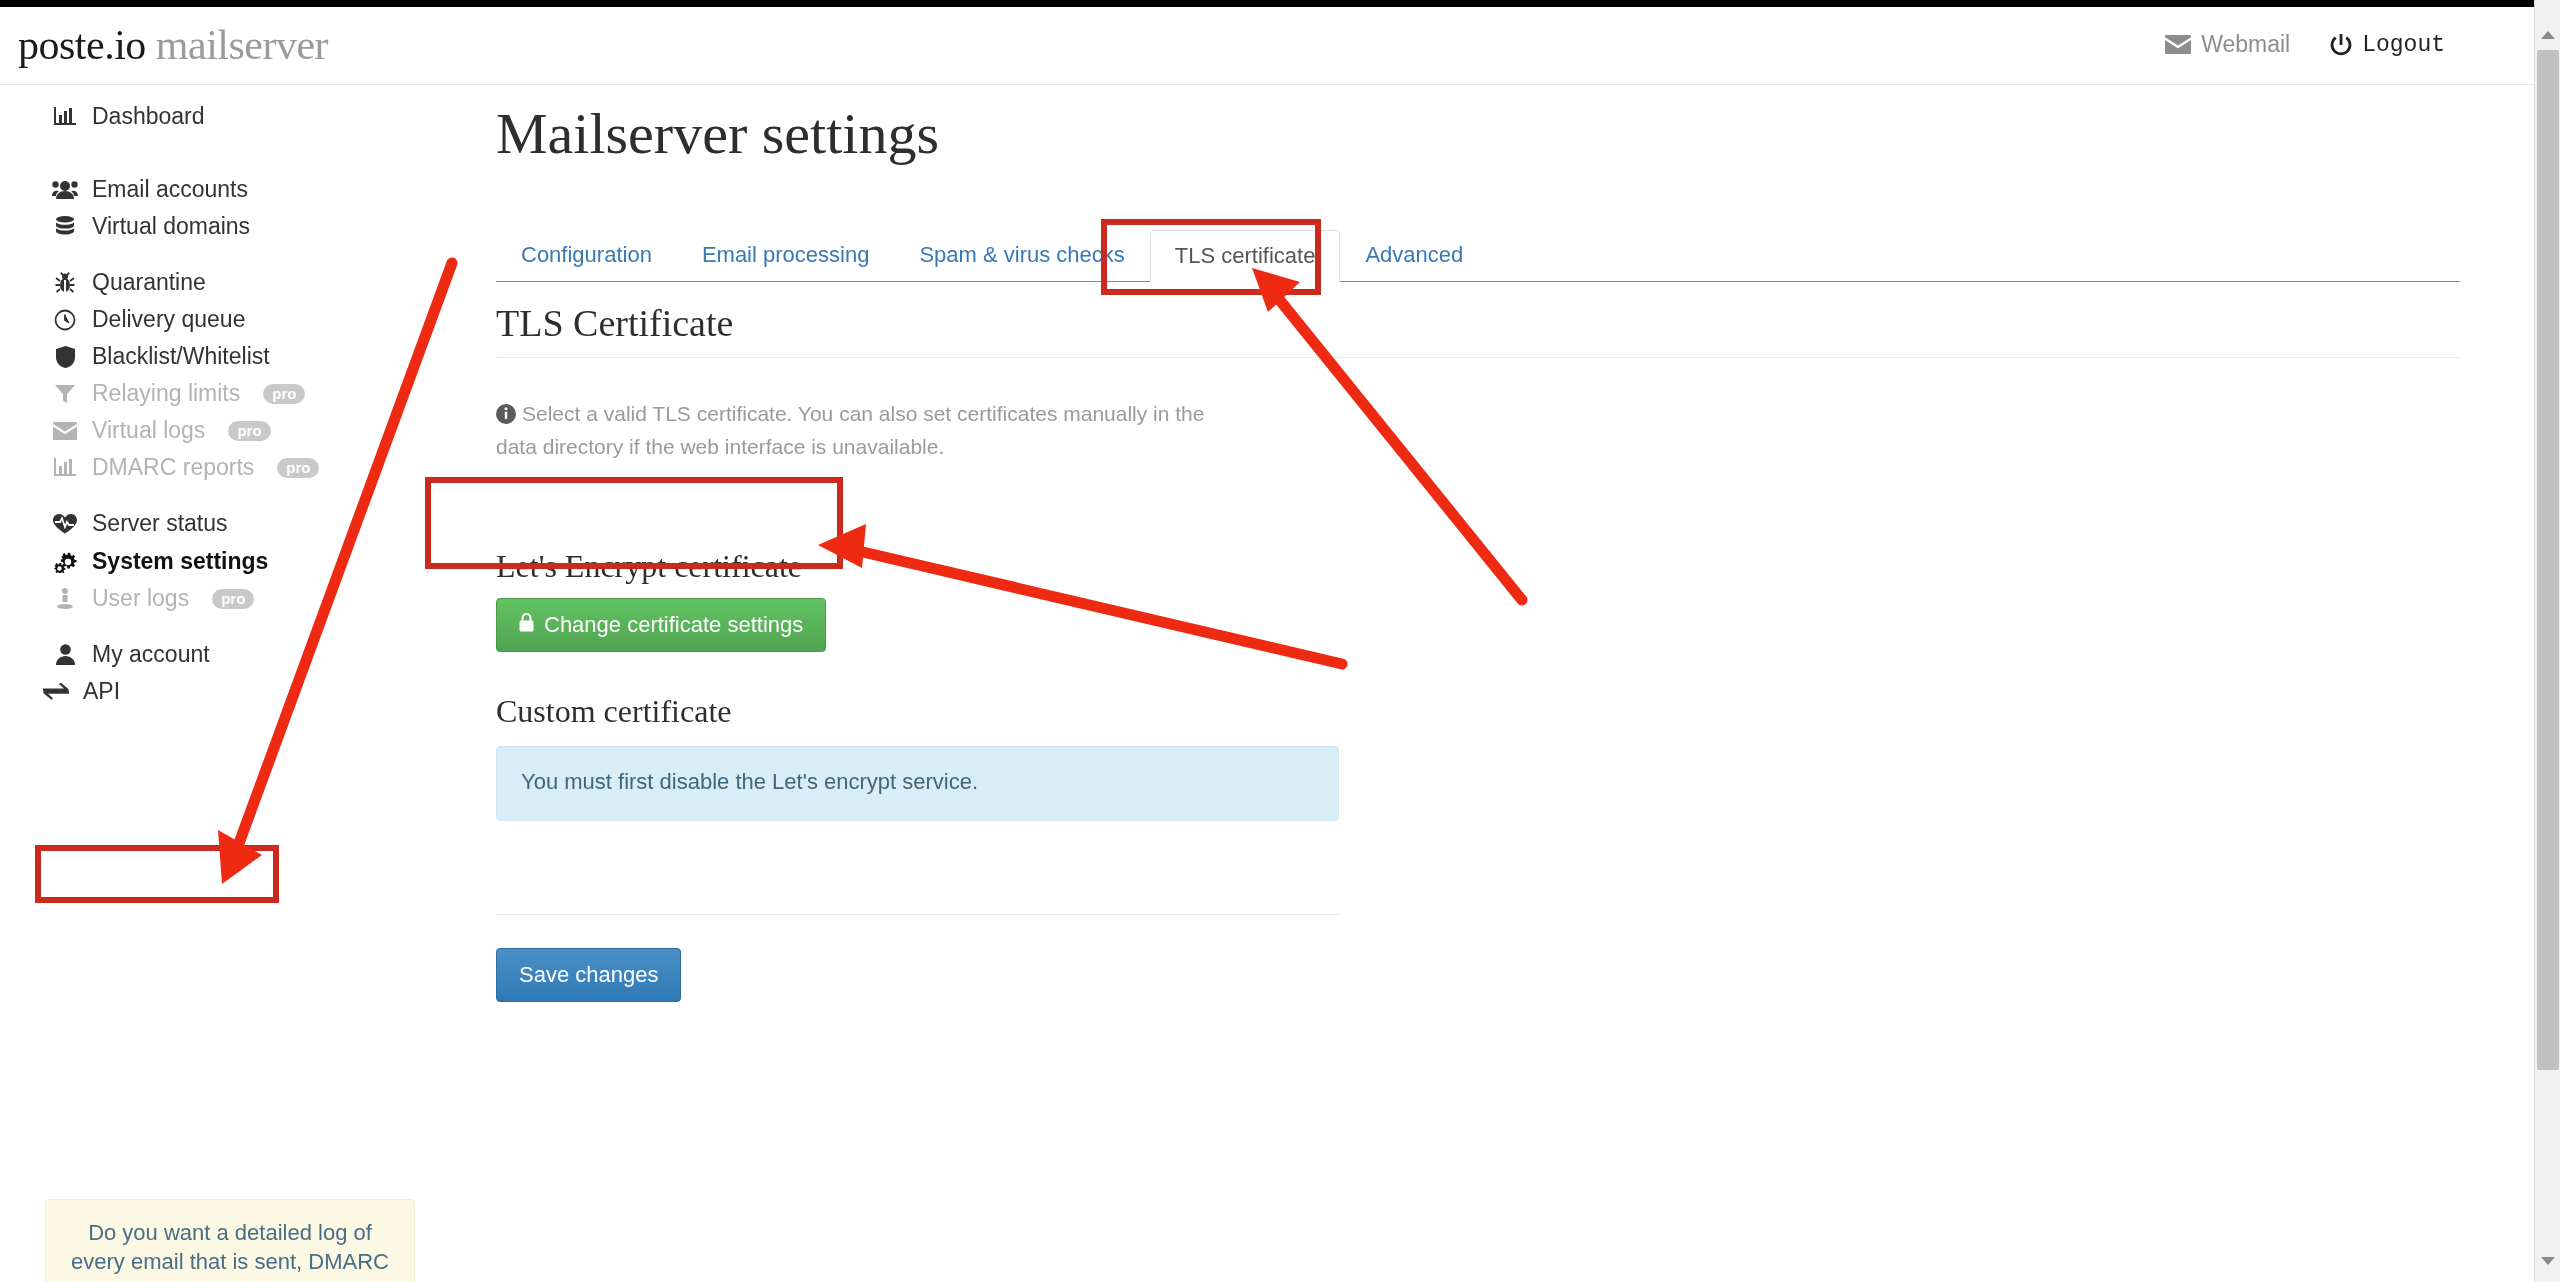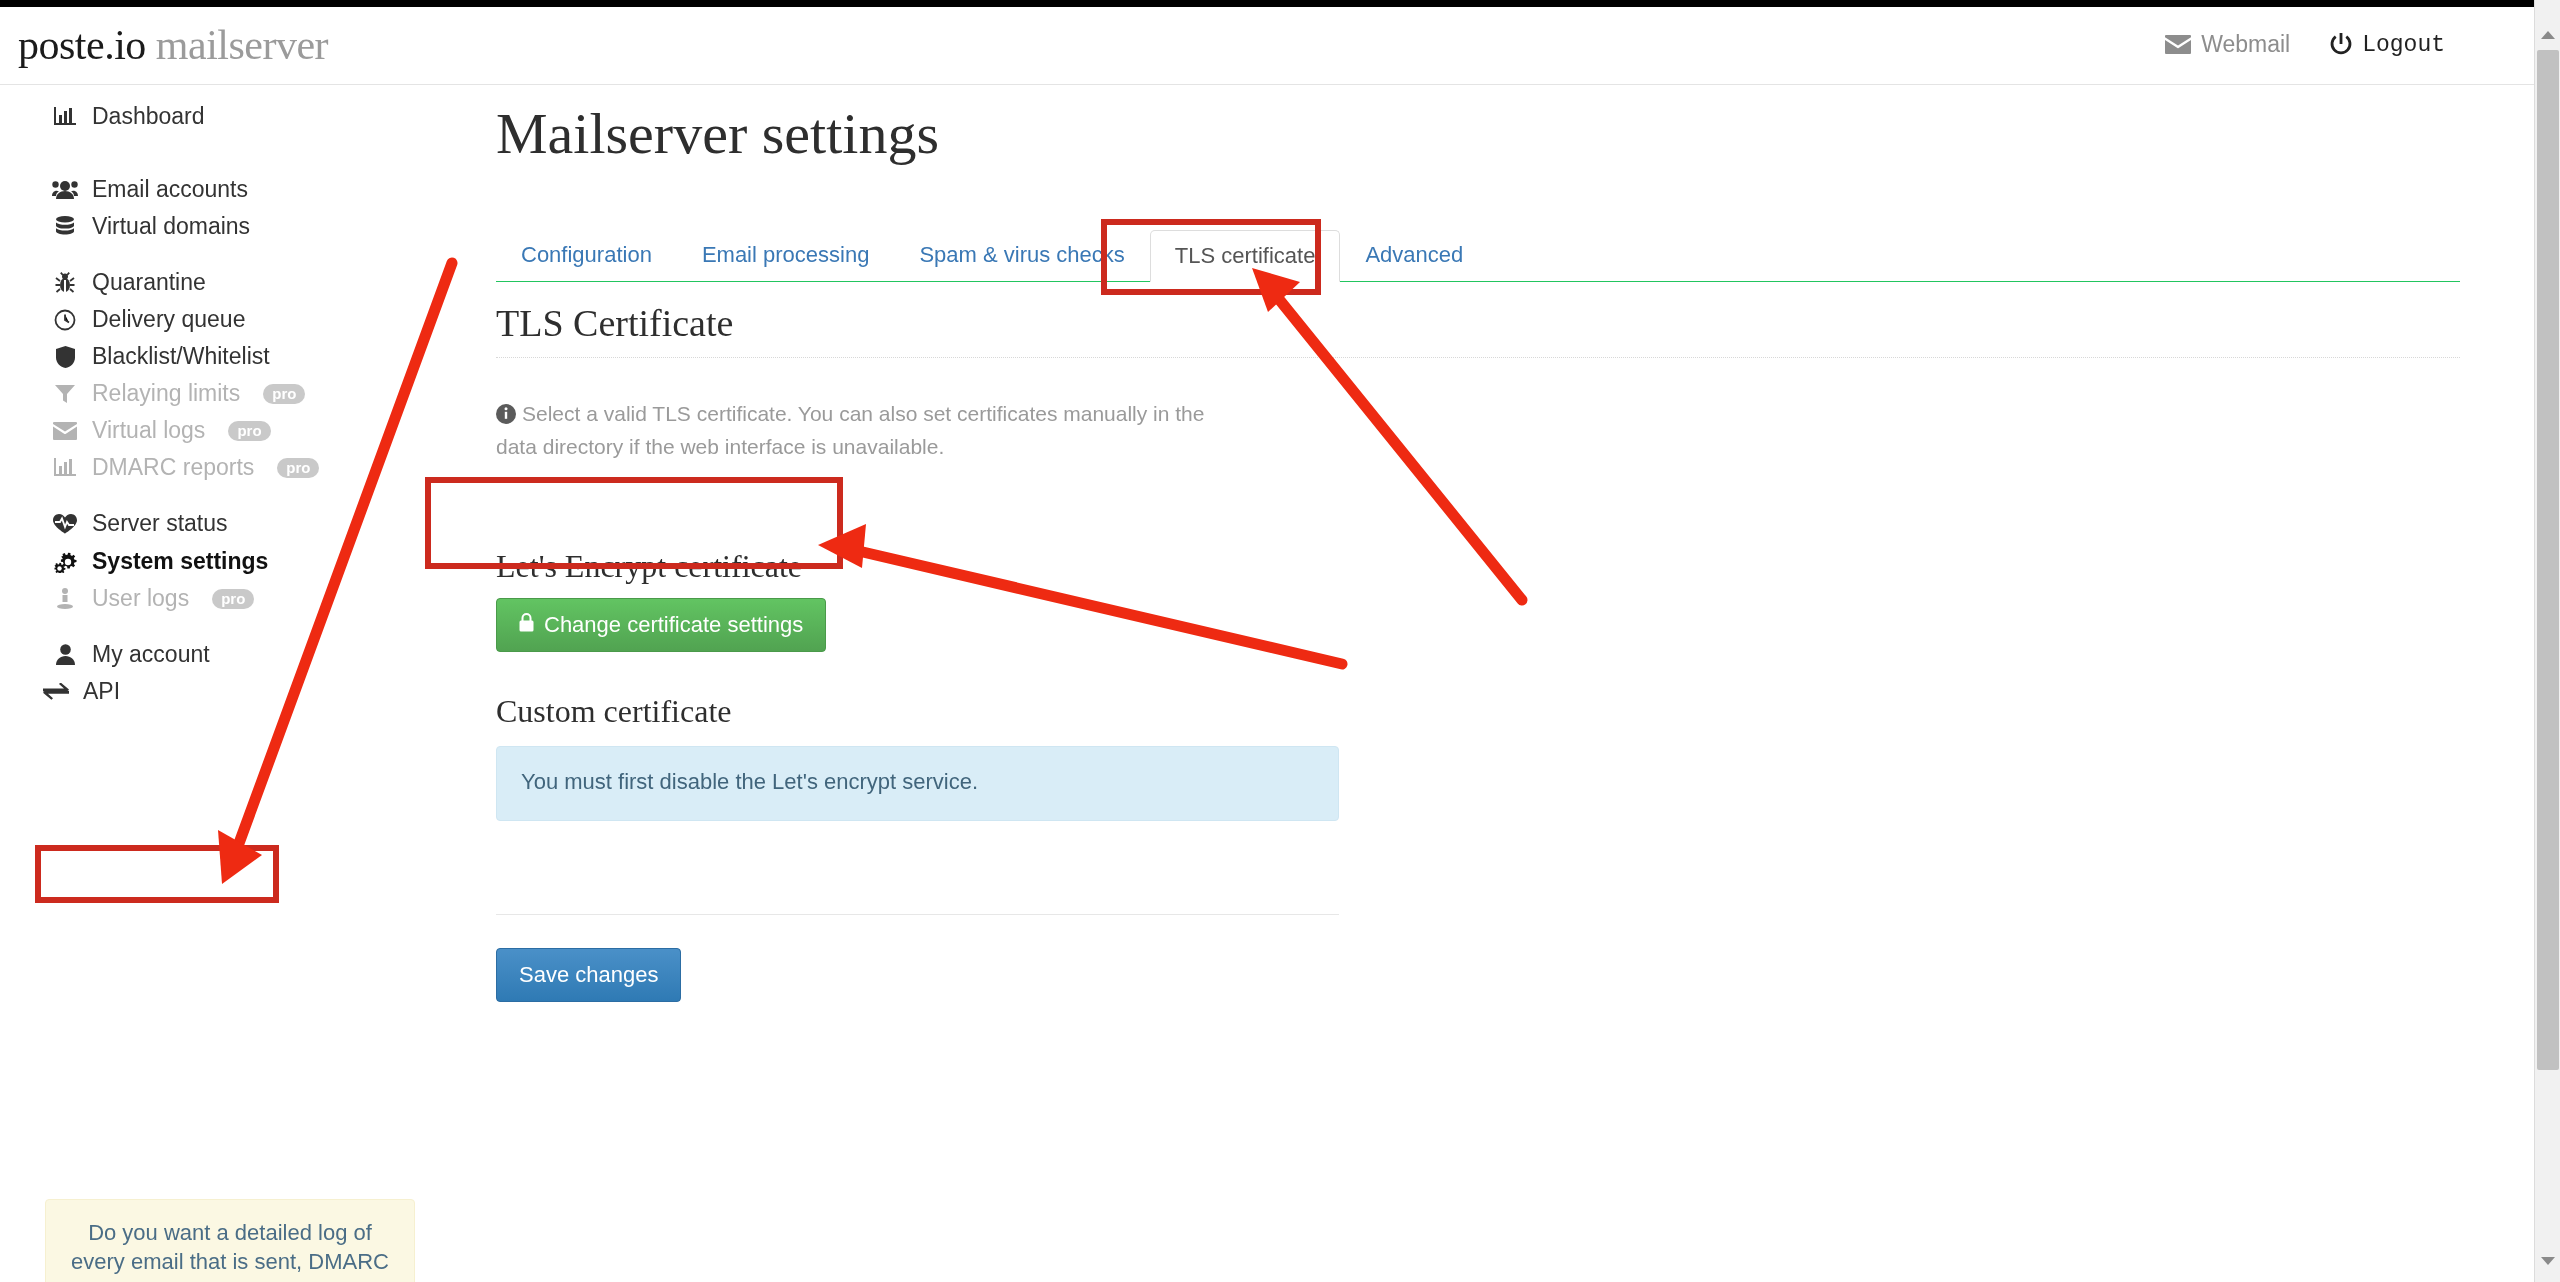--- a/index.html
+++ b/index.html
@@ -30,21 +30,21 @@
     font-family: "Liberation Serif", serif;
     font-size: 42px;
     letter-spacing: -0.5px;
     white-space: nowrap;
   }
   .brand .b1 { color: #1b1b1b; font-weight: 400; }
   .brand .b2 { color: #9b9b9b; font-weight: 400; }
 
   .header-right {
     position: absolute; right: 100px; top: 24px;
-    display: flex; align-items: center; gap: 40px;
+    display: flex; align-items: flex-end; gap: 40px;
   }
   .hdr-link {
     display: flex; align-items: center; gap: 10px;
     font-size: 23px; text-decoration: none;
     white-space: nowrap;
   }
   .hdr-webmail { color: #8d8d8d; }
   .hdr-logout  { color: #222222; font-family: Liberation Mono, monospace; }
   .hdr-ico { display: inline-flex; align-items: center; }
 

